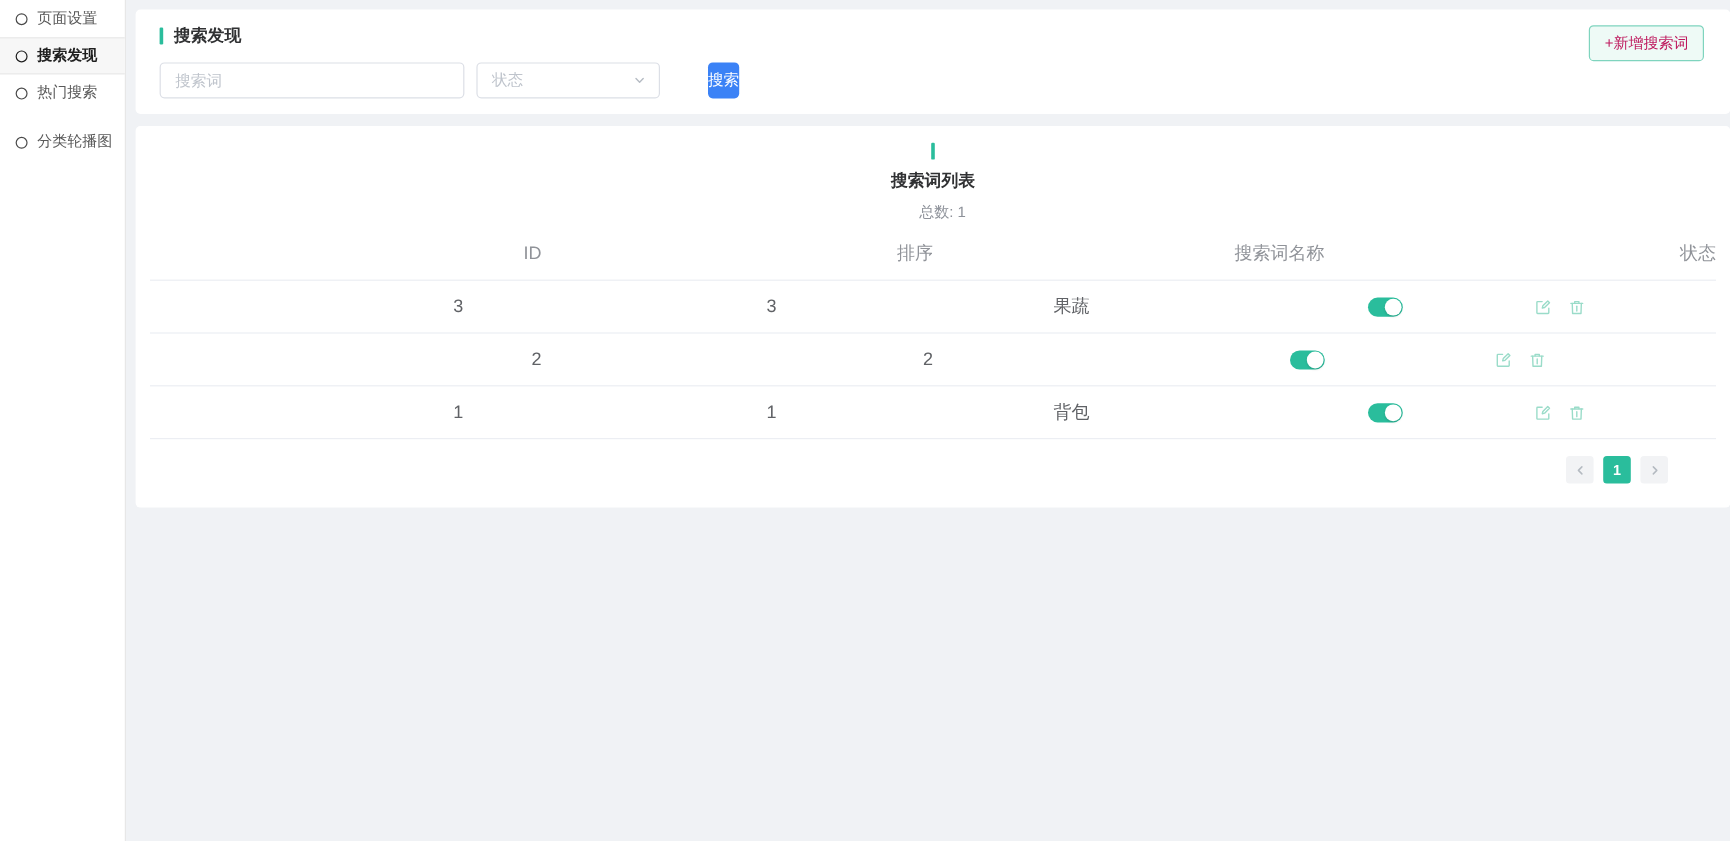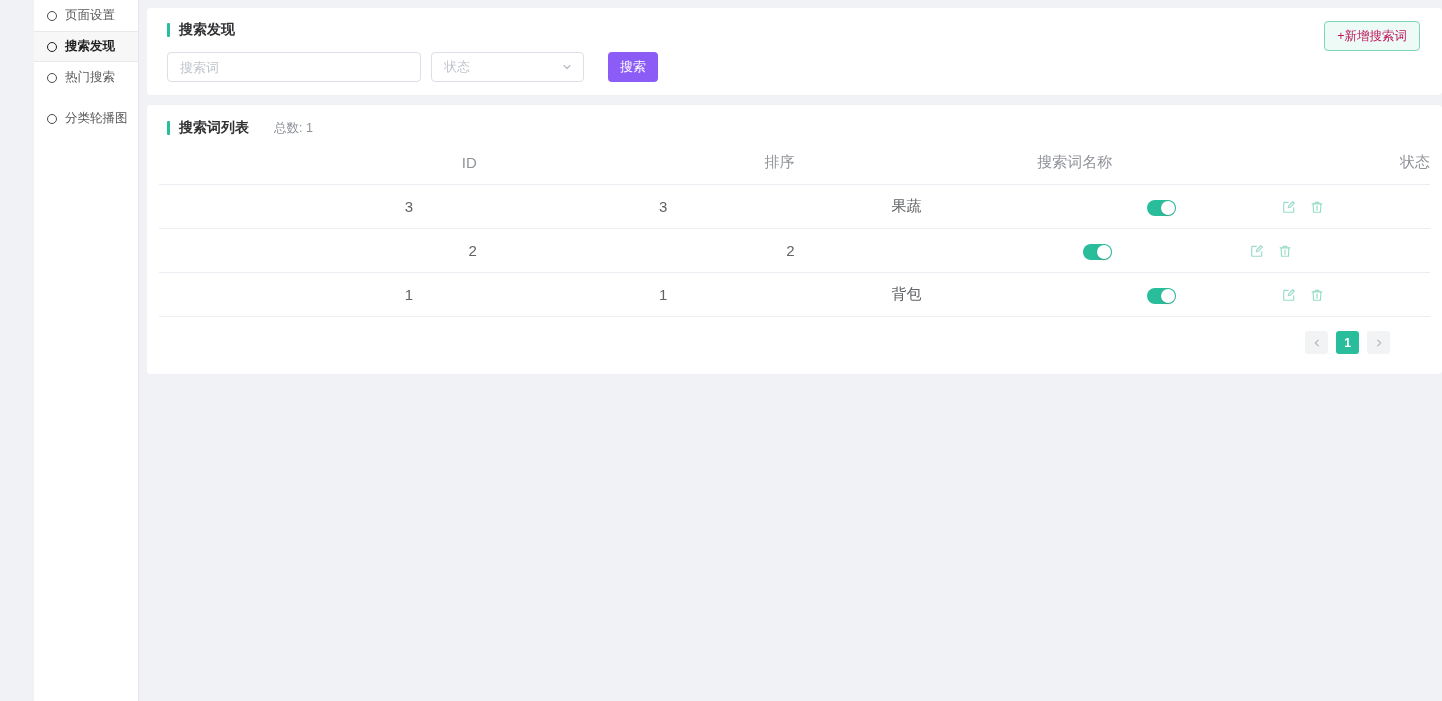--- a/index.html
+++ b/index.html
@@ -4,21 +4,21 @@
 <style>
   * { margin: 0; padding: 0; box-sizing: border-box; }
   html, body { width: 1442px; height: 701px; }
   body {
     font-family: "Liberation Sans", "DejaVu Sans", sans-serif;
     background: #f0f2f5;
     color: #606266;
     font-size: 13px;
     overflow: hidden;
   }
-  .app { display: flex; width: 1442px; height: 701px; background: #f0f2f5; padding-left: 34px; }
+  .app { display: flex; width: 1442px; height: 701px; background: #f0f2f5; }
 
   
   .sidebar {
     flex: 0 0 105px;
     background: #ffffff;
     border-right: 1px solid #e7e7e7;
     height: 701px;
     padding-top: 0;
   }
   .side-item {
@@ -113,23 +113,23 @@
     display: flex;
     align-items: center;
     justify-content: space-between;
     padding: 0 10px 0 12px;
     cursor: pointer;
     background: #fff;
   }
   .select-placeholder { color: #bfc4cc; font-size: 13px; }
   .chevron { color: #b6bcc4; display: flex; }
   .btn-search {
-    margin-left: 24px;
-    width: 50px; height: 30px;
-    background: #8b5cf6;
+    margin-left: 40px;
+    width: 26px; height: 30px;
+    background: #3b82f6;
     color: #ffffff;
     border: none;
     border-radius: 4px;
     font-size: 13px;
     cursor: pointer;
     font-family: "Liberation Sans", "DejaVu Sans", sans-serif;
   }
   .btn-add {
     position: absolute;
     top: 13px; right: 22px;
@@ -139,21 +139,21 @@
     border: 1px solid #7fd4be;
     color: #be185d;
     border-radius: 4px;
     font-size: 12.5px;
     cursor: pointer;
     font-family: "Liberation Sans", "DejaVu Sans", sans-serif;
   }
 
   
   .list-card { padding: 14px 0 8px 0; }
-  .list-card .card-title { padding: 0 20px; }
+  .list-card .card-title { padding: 0 20px; flex-direction: column; }
   .table { width: 100%; margin-top: 4px; }
   .trow, .thead-row {
     display: flex;
     align-items: center;
     border-bottom: 1px solid #eceef3;
     margin: 0 12px;
   }
   .thead-row { height: 44px; }
   .trow { height: 44px; }
   .cell {

